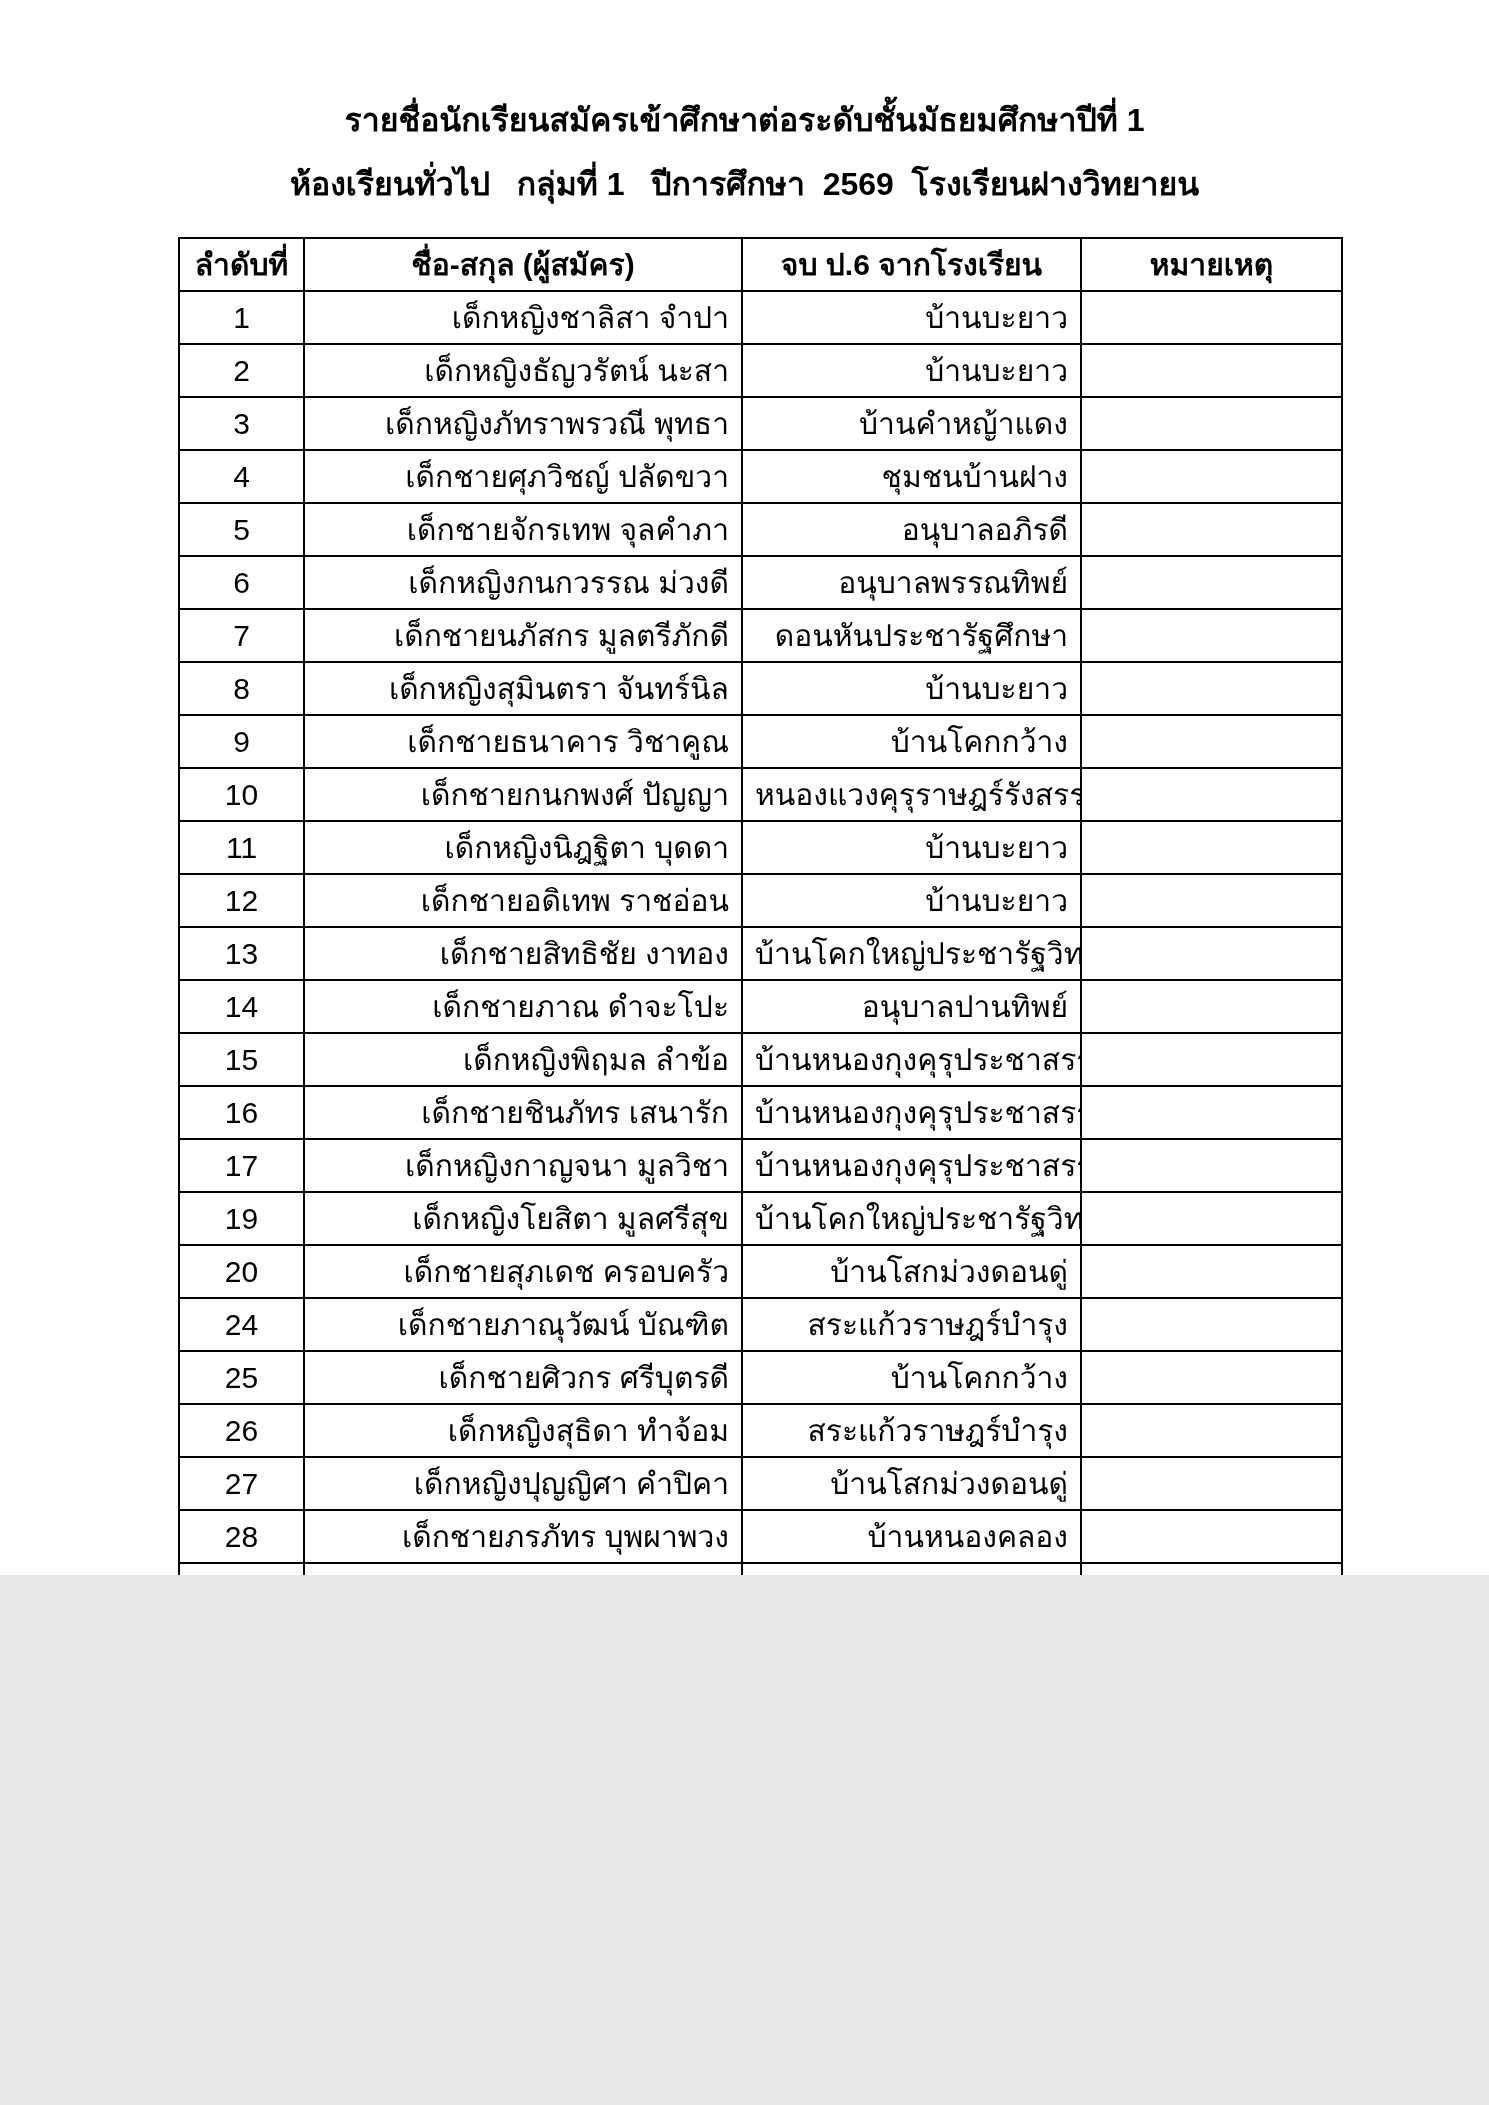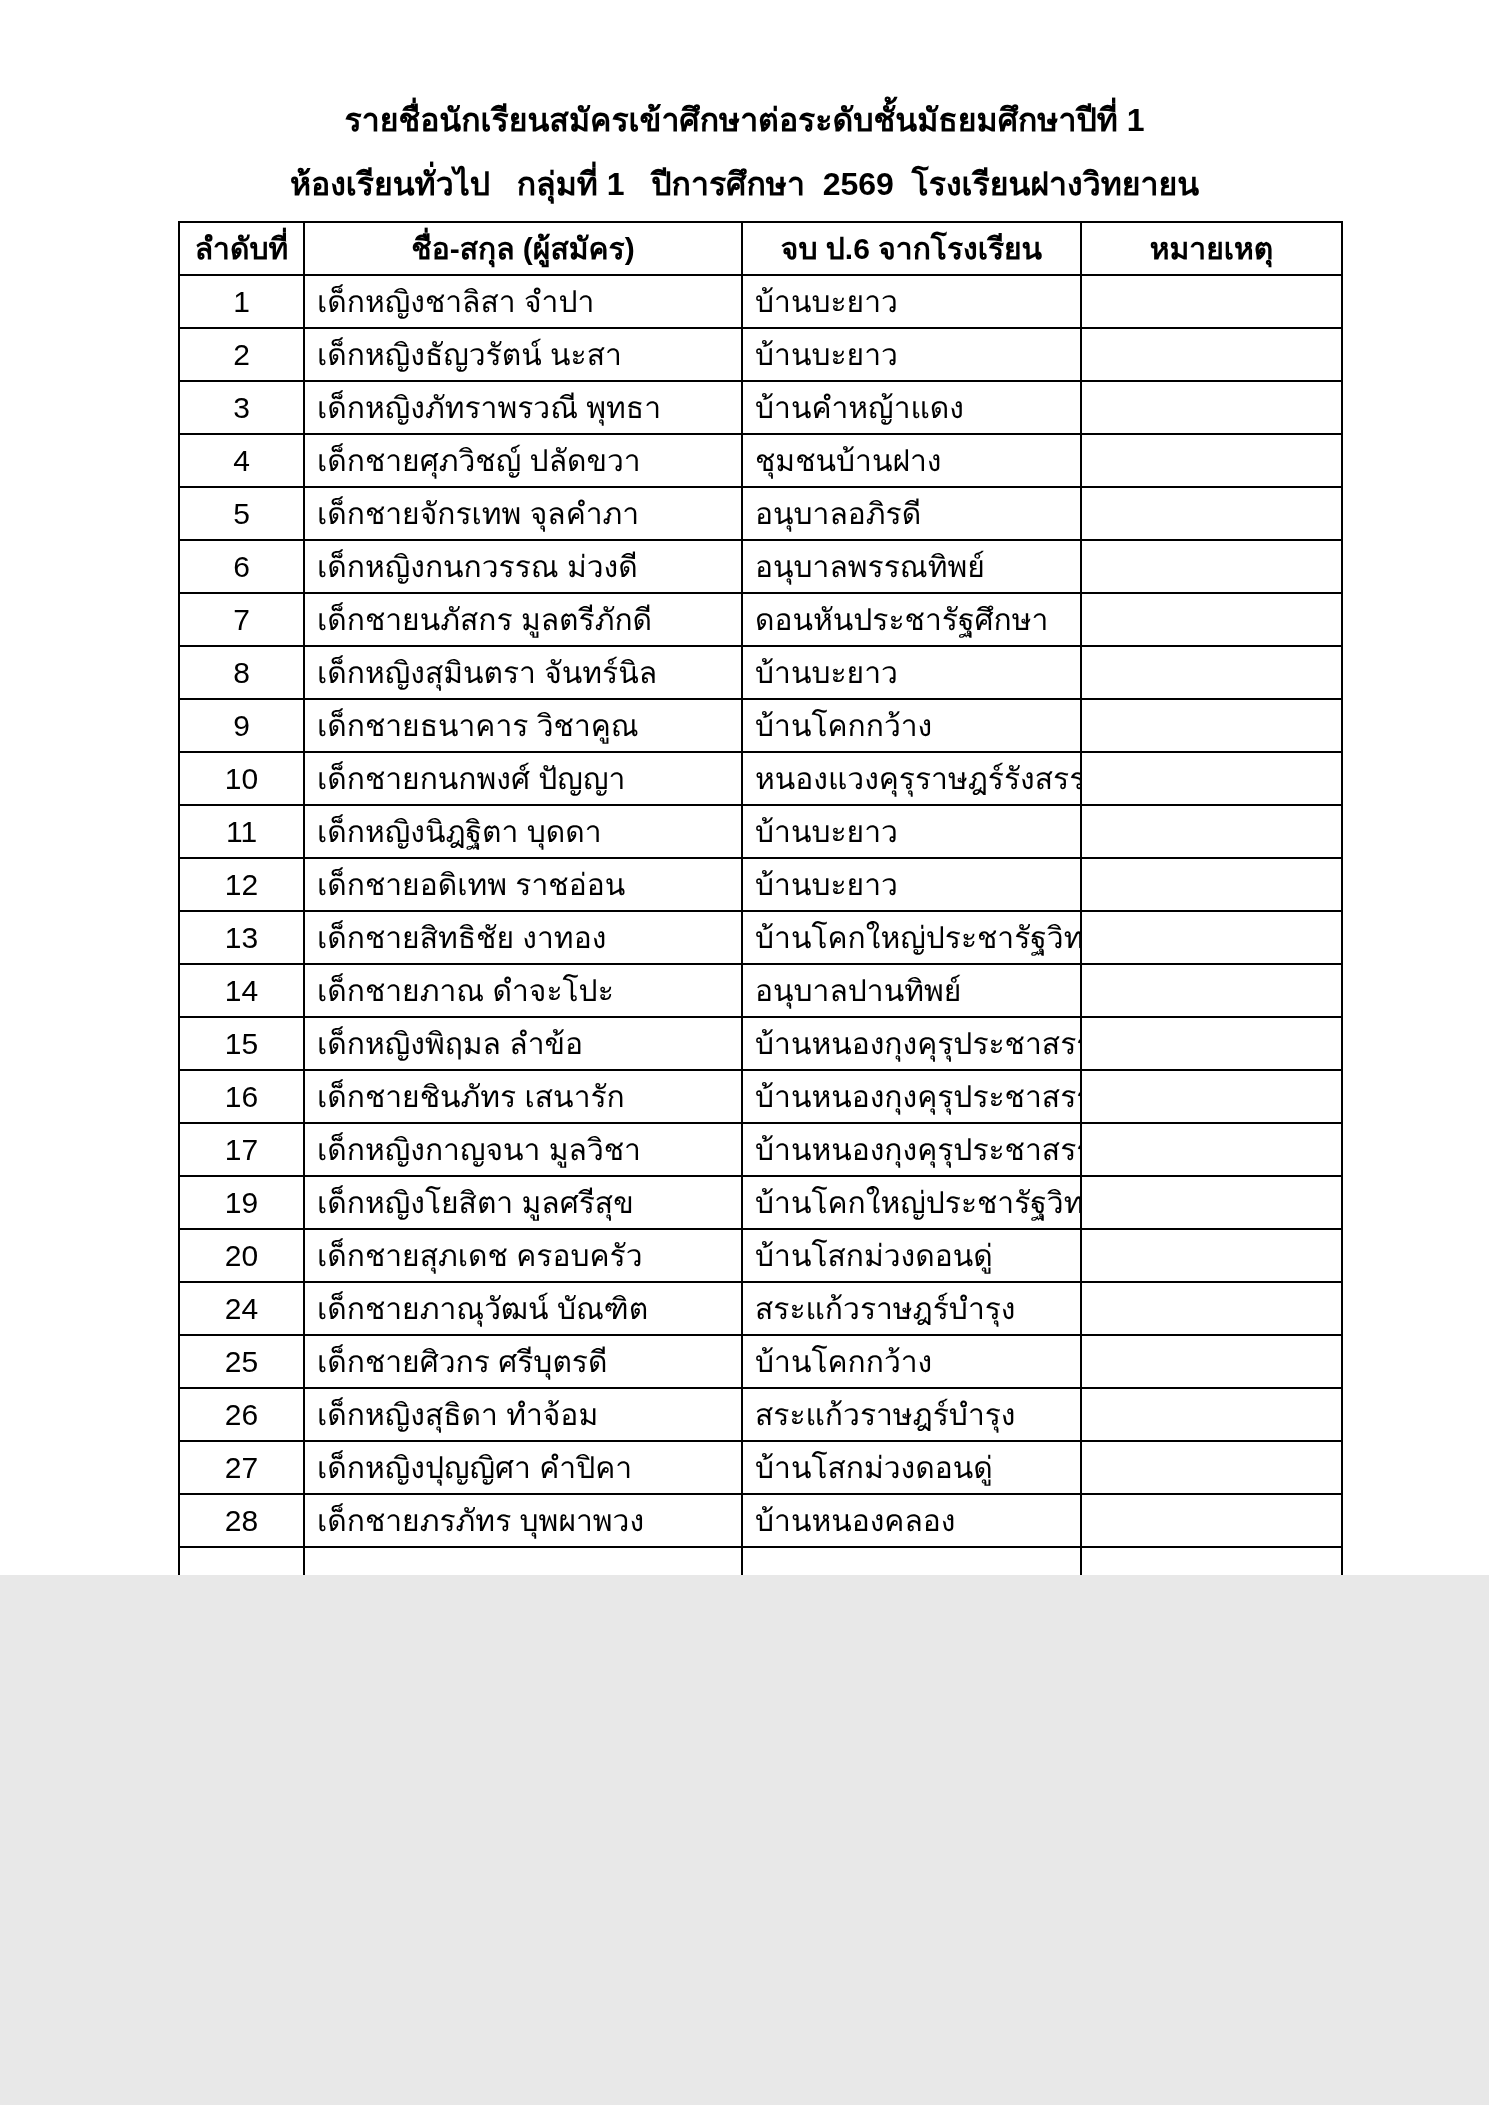--- a/index.html
+++ b/index.html
@@ -19,21 +19,21 @@
   }
   .title-line {
     font-size: 32px;
     font-weight: bold;
     line-height: 64px;
     white-space: pre-wrap;
   }
   table.roster {
     position: absolute;
     left: 178px;
-    top: 221px;
+    top: 237px;
     width: 1163px;
     border-collapse: collapse;
     table-layout: fixed;
   }
   table.roster col.c-no     { width: 125px; }
   table.roster col.c-name   { width: 438px; }
   table.roster col.c-school { width: 339px; }
   table.roster col.c-note   { width: 261px; }
   table.roster th, table.roster td {
     border: 2px solid #000000;
@@ -44,21 +44,21 @@
     vertical-align: middle;
     overflow: hidden;
     white-space: nowrap;
   }
   table.roster th {
     font-weight: bold;
     text-align: center;
     padding: 0 4px;
   }
   td.cell-no   { text-align: center; padding: 0; }
-  td.cell-name, td.cell-school { text-align: left; }
+  td.cell-name, td.cell-school { text-align: right; }
   td.cell-note { }
 </style>
 </head>
 <body>
 
 <div class="page">
 
   <div class="title-block">
     <div class="title-line">รายชื่อนักเรียนสมัครเข้าศึกษาต่อระดับชั้นมัธยมศึกษาปีที่ 1</div>
     <div class="title-line">ห้องเรียนทั่วไป   กลุ่มที่ 1   ปีการศึกษา  2569  โรงเรียนฝางวิทยายน</div>

